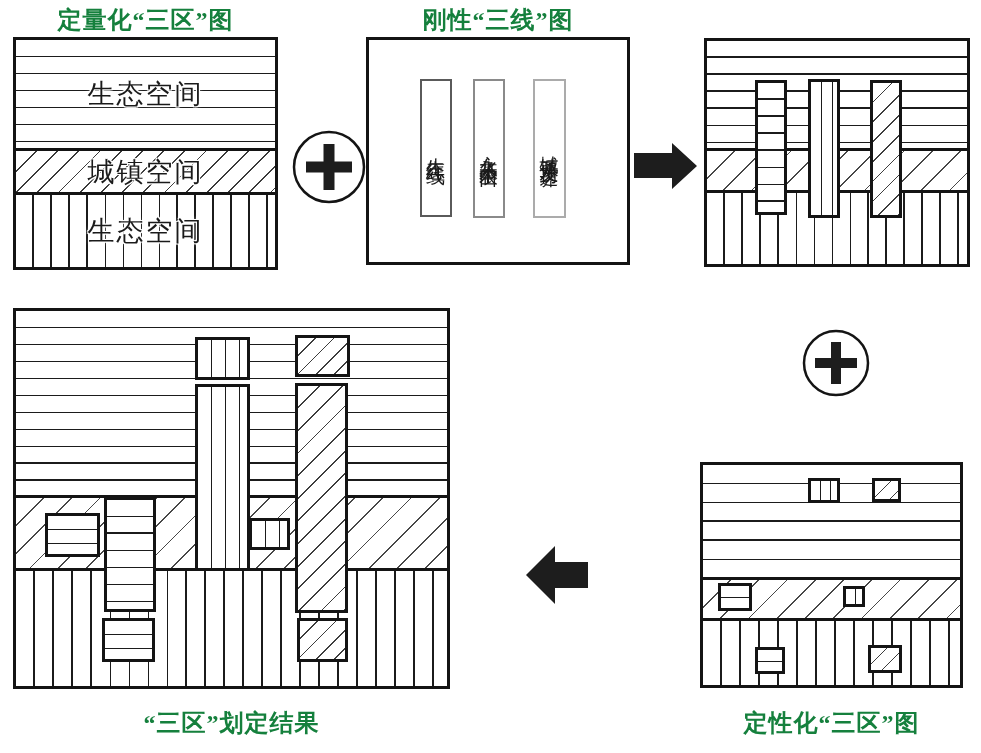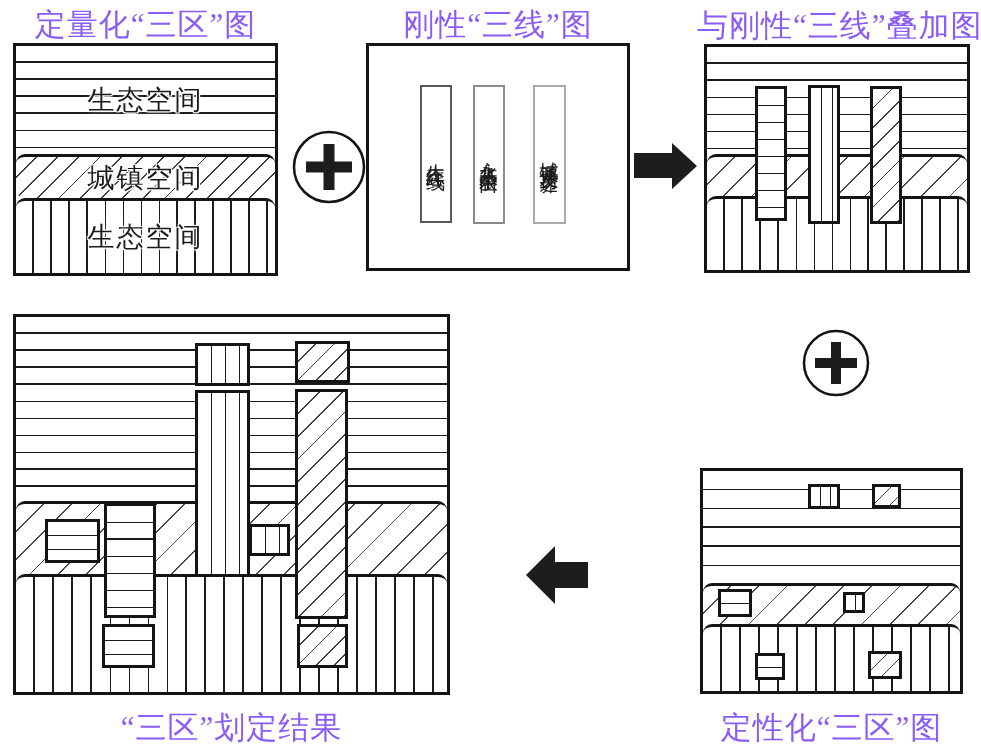--- a/index.html
+++ b/index.html
@@ -1,26 +1,26 @@
 <!DOCTYPE html>
 <html><head>
 <meta charset="utf-8">
 <style>
   html,body{margin:0;padding:0;background:#fff;}
   #canvas{position:relative;width:981px;height:753px;background:#fff;overflow:hidden;
           font-family:"Liberation Serif","DejaVu Serif",serif;}
 
-  .fig-title{position:absolute;text-align:center;font-size:31px;font-weight:400;
-             color:#8b5cf6;letter-spacing:1px;white-space:nowrap;}
+  .fig-title{position:absolute;text-align:center;font-size:24px;font-weight:700;
+             color:#15803d;letter-spacing:1px;white-space:nowrap;}
 
   .map-box{position:absolute;border:3px solid #141414;box-sizing:border-box;background:#fff;
-           display:flex;flex-direction:column;margin-top:6px;}
+           display:flex;flex-direction:column;}
   .band{position:relative;width:100%;box-sizing:border-box;display:flex;
         align-items:center;justify-content:center;}
-  .band.bt{border-top:3px solid #141414;border-radius:9px;}
+  .band.bt{border-top:3px solid #141414;}
   .band-label{font-size:27px;color:#1a1a1a;letter-spacing:2px;
       text-shadow:-1px -1px 0 #fff,1px -1px 0 #fff,-1px 1px 0 #fff,1px 1px 0 #fff,0 0 4px #fff;}
   .ph-12{background-image:repeating-linear-gradient(to bottom,transparent 0,transparent 10.6px,#1b1b1b 10.6px,#1b1b1b 12px);}
   .ph-14{background-image:repeating-linear-gradient(to bottom,transparent 0,transparent 12.6px,#1b1b1b 12.6px,#1b1b1b 14px);}
   .ph-17{background-image:repeating-linear-gradient(to bottom,transparent 0,transparent 15.5px,#1b1b1b 15.5px,#1b1b1b 17px);}
   .ph-19{background-image:repeating-linear-gradient(to bottom,transparent 0,transparent 17.5px,#1b1b1b 17.5px,#1b1b1b 19px);}
   .pv-10{background-image:repeating-linear-gradient(to right,transparent 0,transparent 8.6px,#1b1b1b 8.6px,#1b1b1b 10px);}
   .pv-11{background-image:repeating-linear-gradient(to right,transparent 0,transparent 9.6px,#1b1b1b 9.6px,#1b1b1b 11px);}
   .pv-14{background-image:repeating-linear-gradient(to right,transparent 0,transparent 12.6px,#1b1b1b 12.6px,#1b1b1b 14px);}
   .pv-18{background-image:repeating-linear-gradient(to right,transparent 0,transparent 16.5px,#1b1b1b 16.5px,#1b1b1b 18px);}
@@ -41,21 +41,20 @@
             font-size:19px;color:#1a1a1a;letter-spacing:3px;line-height:1;}
   .op{position:absolute;}
 </style>
 </head>
 <body>
 
 <div id="canvas">
 
   <div class="fig-title" style="left:13px;top:4px;width:265px;">定量化“三区”图</div>
   <div class="fig-title" style="left:366px;top:4px;width:264px;text-align:center;">刚性“三线”图</div>
-  <div class="fig-title" style="left:697px;top:5px;width:280px;">与刚性“三线”叠加图</div>
   <div class="fig-title" style="left:13px;top:707px;width:437px;">“三区”划定结果</div>
   <div class="fig-title" style="left:700px;top:707px;width:263px;">定性化“三区”图</div>
 
   <div class="map-box" style="left:13px;top:37px;width:265px;height:233px;">
     <div class="band ph-17" style="height:108px;">
       <span class="band-label">生态空间</span>
     </div>
     <div class="band bt pd-15" style="height:44px;">
       <span class="band-label">城镇空间</span>
     </div>

